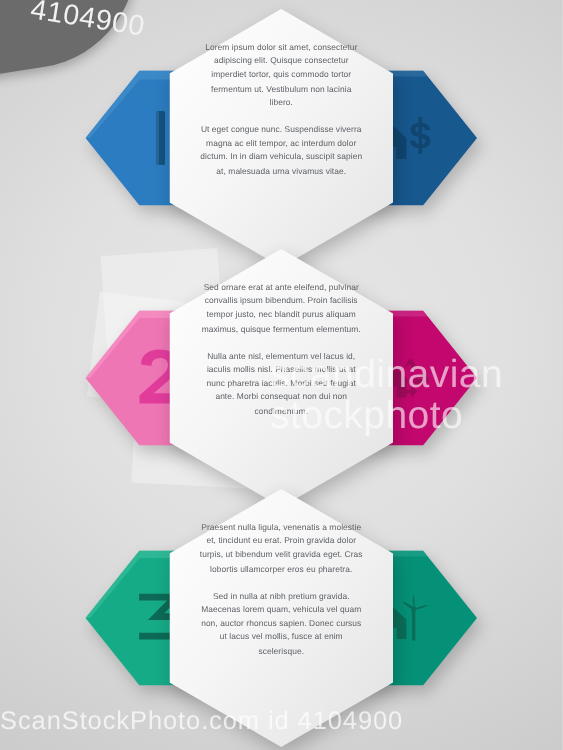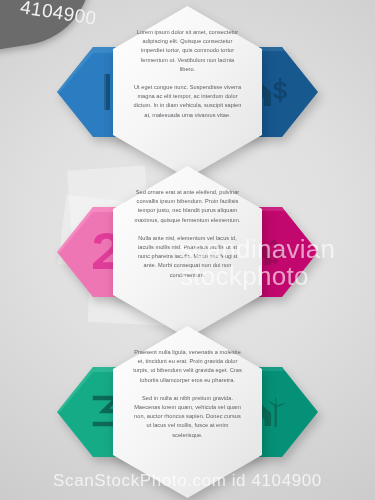--- a/index.html
+++ b/index.html
@@ -37,21 +37,20 @@
     position:absolute;left:180px;top:236px;
     font-size:26px;line-height:27px;
     color:rgba(255,255,255,.62);
     letter-spacing:.3px;
     pointer-events:none;
     white-space:nowrap;
   }
   .wm-diag span{display:block;}
   .wm-foot{
     position:absolute;left:0;right:0;bottom:9px;
-    text-align:center;
     font-size:17px;letter-spacing:.6px;
     color:rgba(255,255,255,.72);
     pointer-events:none;
   }
   .wm-sheets{
     position:absolute;left:62px;top:168px;
     width:150px;height:175px;
     pointer-events:none;
   }
   .wm-sheets i{

